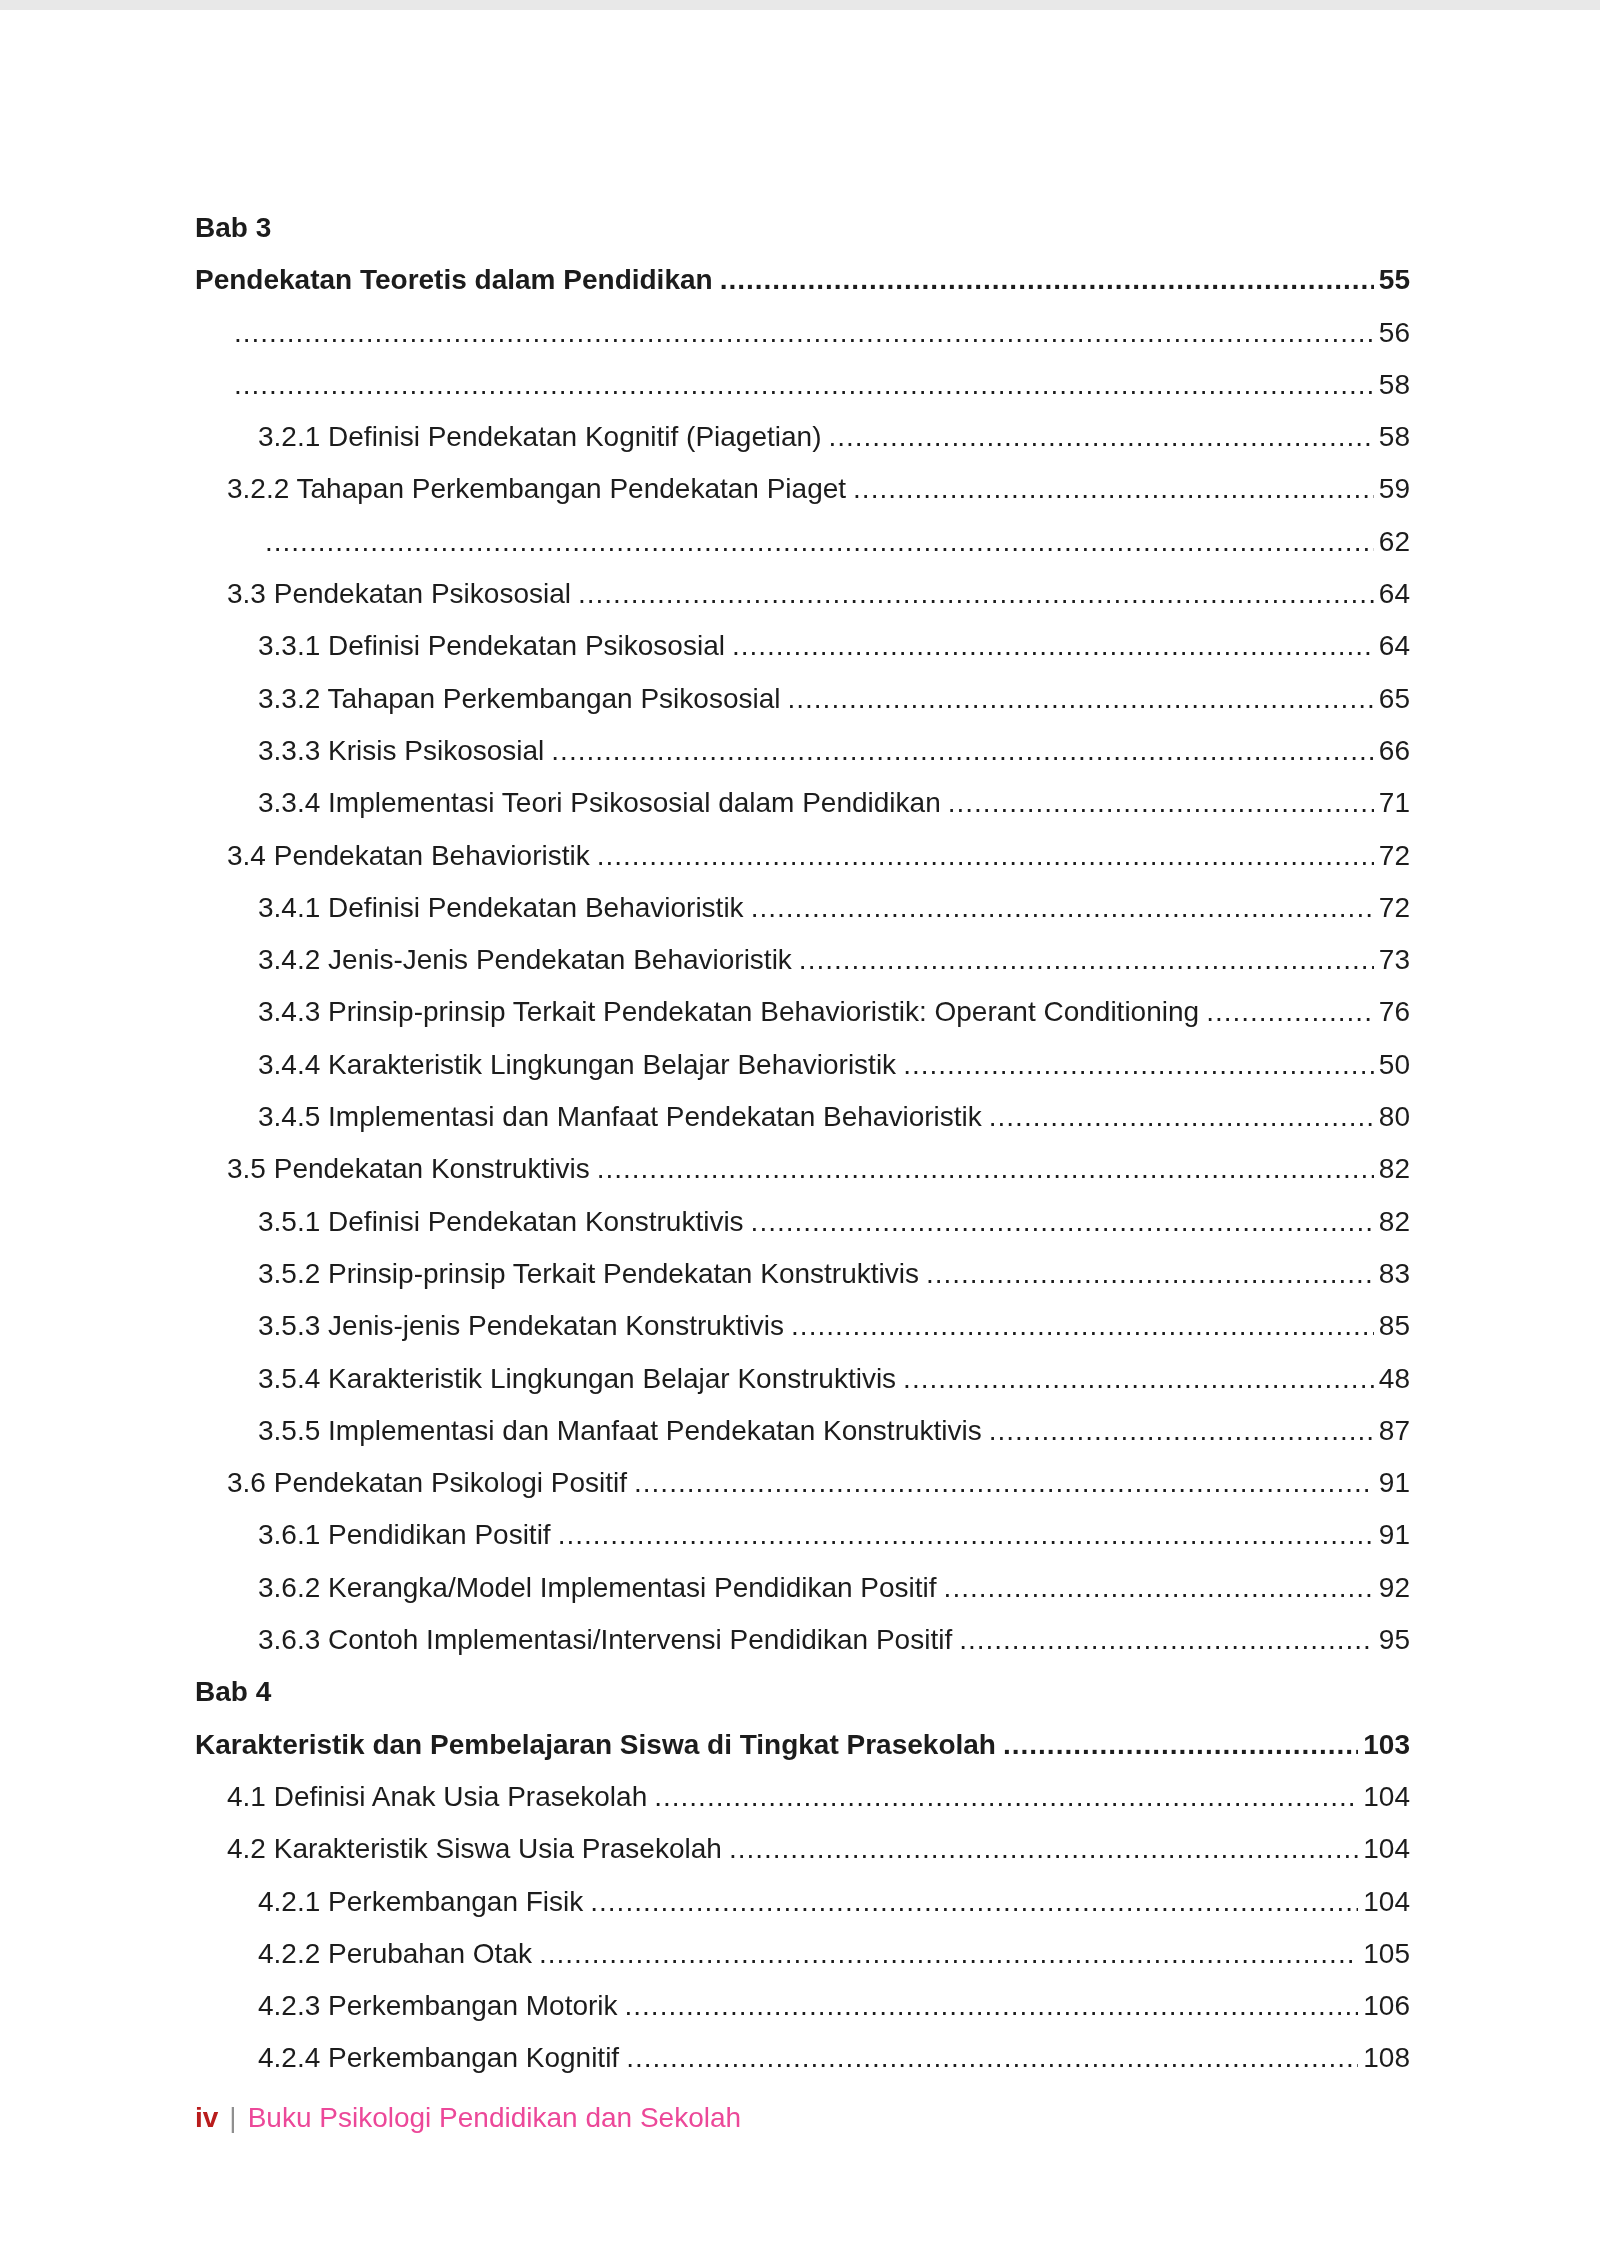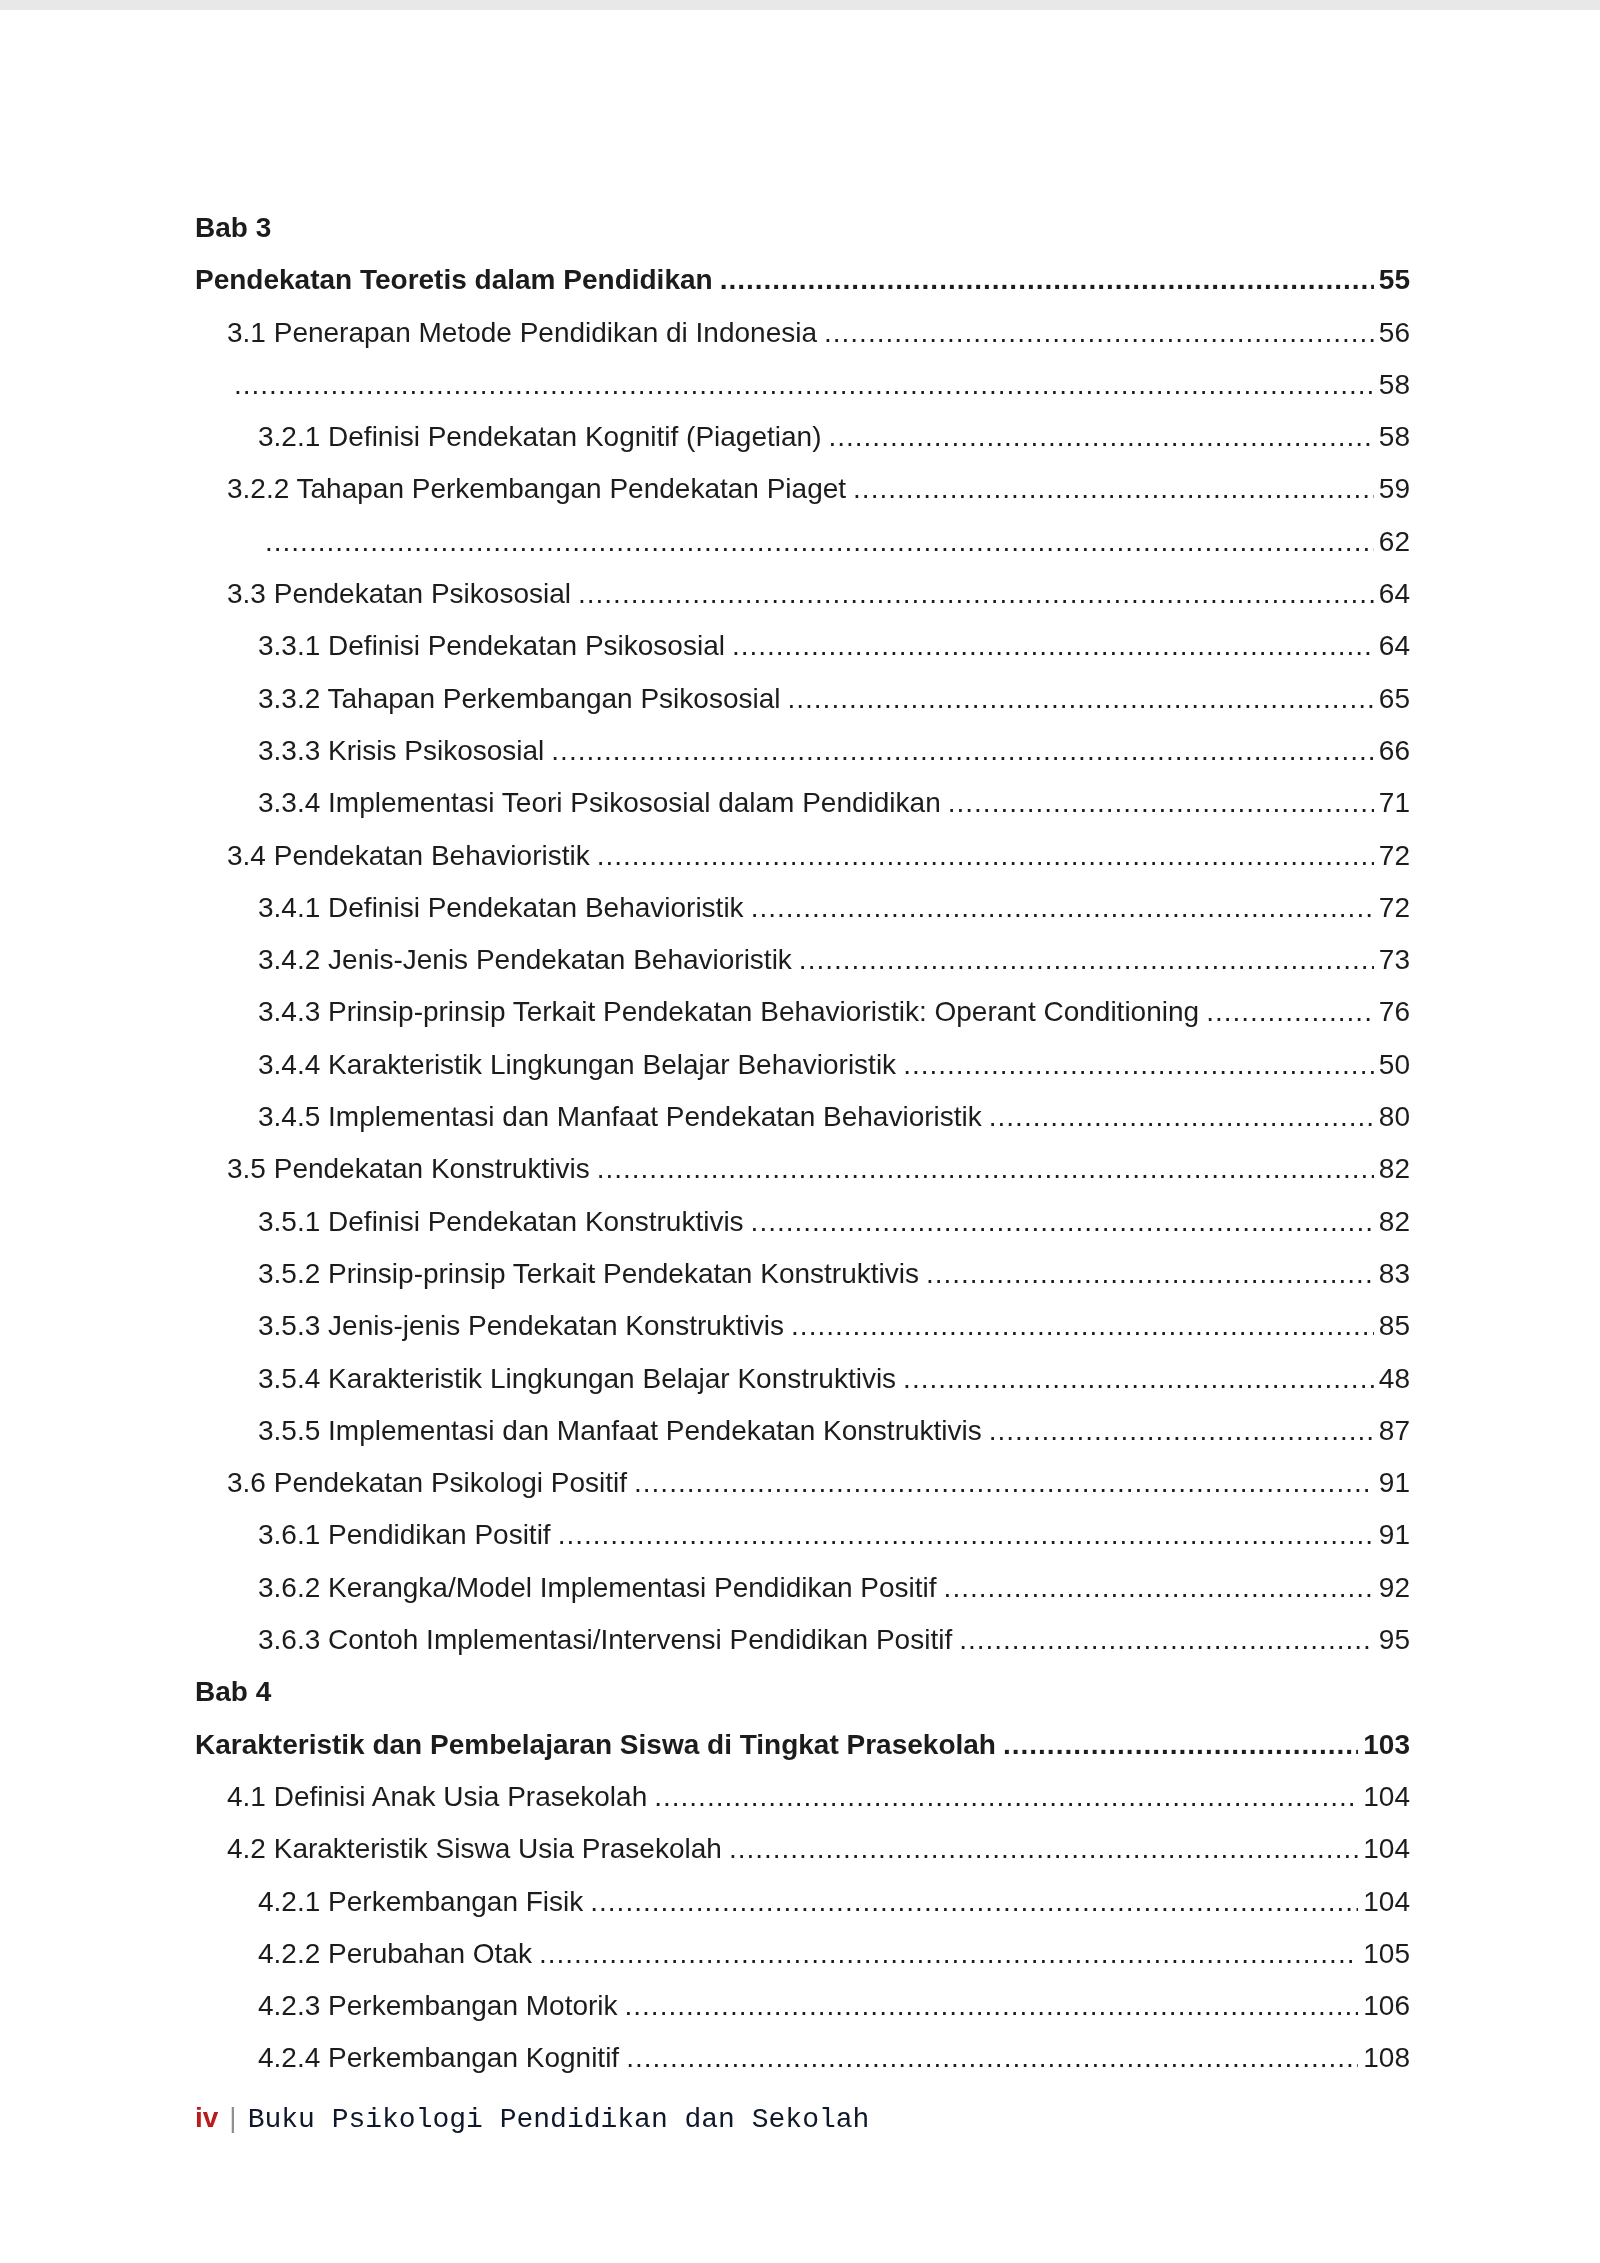--- a/index.html
+++ b/index.html
@@ -46,37 +46,36 @@
   .footer {
     position: absolute;
     left: 195px;
     top: 2088px;
     font-size: 28px;
     line-height: 40px;
     white-space: nowrap;
   }
   .footer-page { font-weight: bold; color: #b91c1c; }
   .footer-sep  { color: #8f8f8f; margin: 0 11px; font-weight: normal; }
-  .footer-title{ color: #0f172a; font-family: Liberation Mono, monospace; }
+  .footer-title{ color: #ec4899; }
 </style>
 </head>
 <body>
 
 <div class="page">
   <div class="toc">
       <div class="toc-row lvl0 bold">
         <span class="toc-label">Bab 3</span>
       </div>
       <div class="toc-row lvl0 bold">
         <span class="toc-label">Pendekatan Teoretis dalam Pendidikan</span>
         <span class="dot-leader">............................................................................................................................................................................................................................................................................................................</span>
         <span class="toc-pagenum">55</span>
       </div>
       <div class="toc-row lvl1">
-        <span class="toc-label">3.1 Penerapan Metode Pendidikan di Indonesia</span>
         <span class="dot-leader">............................................................................................................................................................................................................................................................................................................</span>
         <span class="toc-pagenum">56</span>
       </div>
       <div class="toc-row lvl1">
         <span class="dot-leader">............................................................................................................................................................................................................................................................................................................</span>
         <span class="toc-pagenum">58</span>
       </div>
       <div class="toc-row lvl2">
         <span class="toc-label">3.2.1 Definisi Pendekatan Kognitif (Piagetian)</span>
         <span class="dot-leader">............................................................................................................................................................................................................................................................................................................</span>

